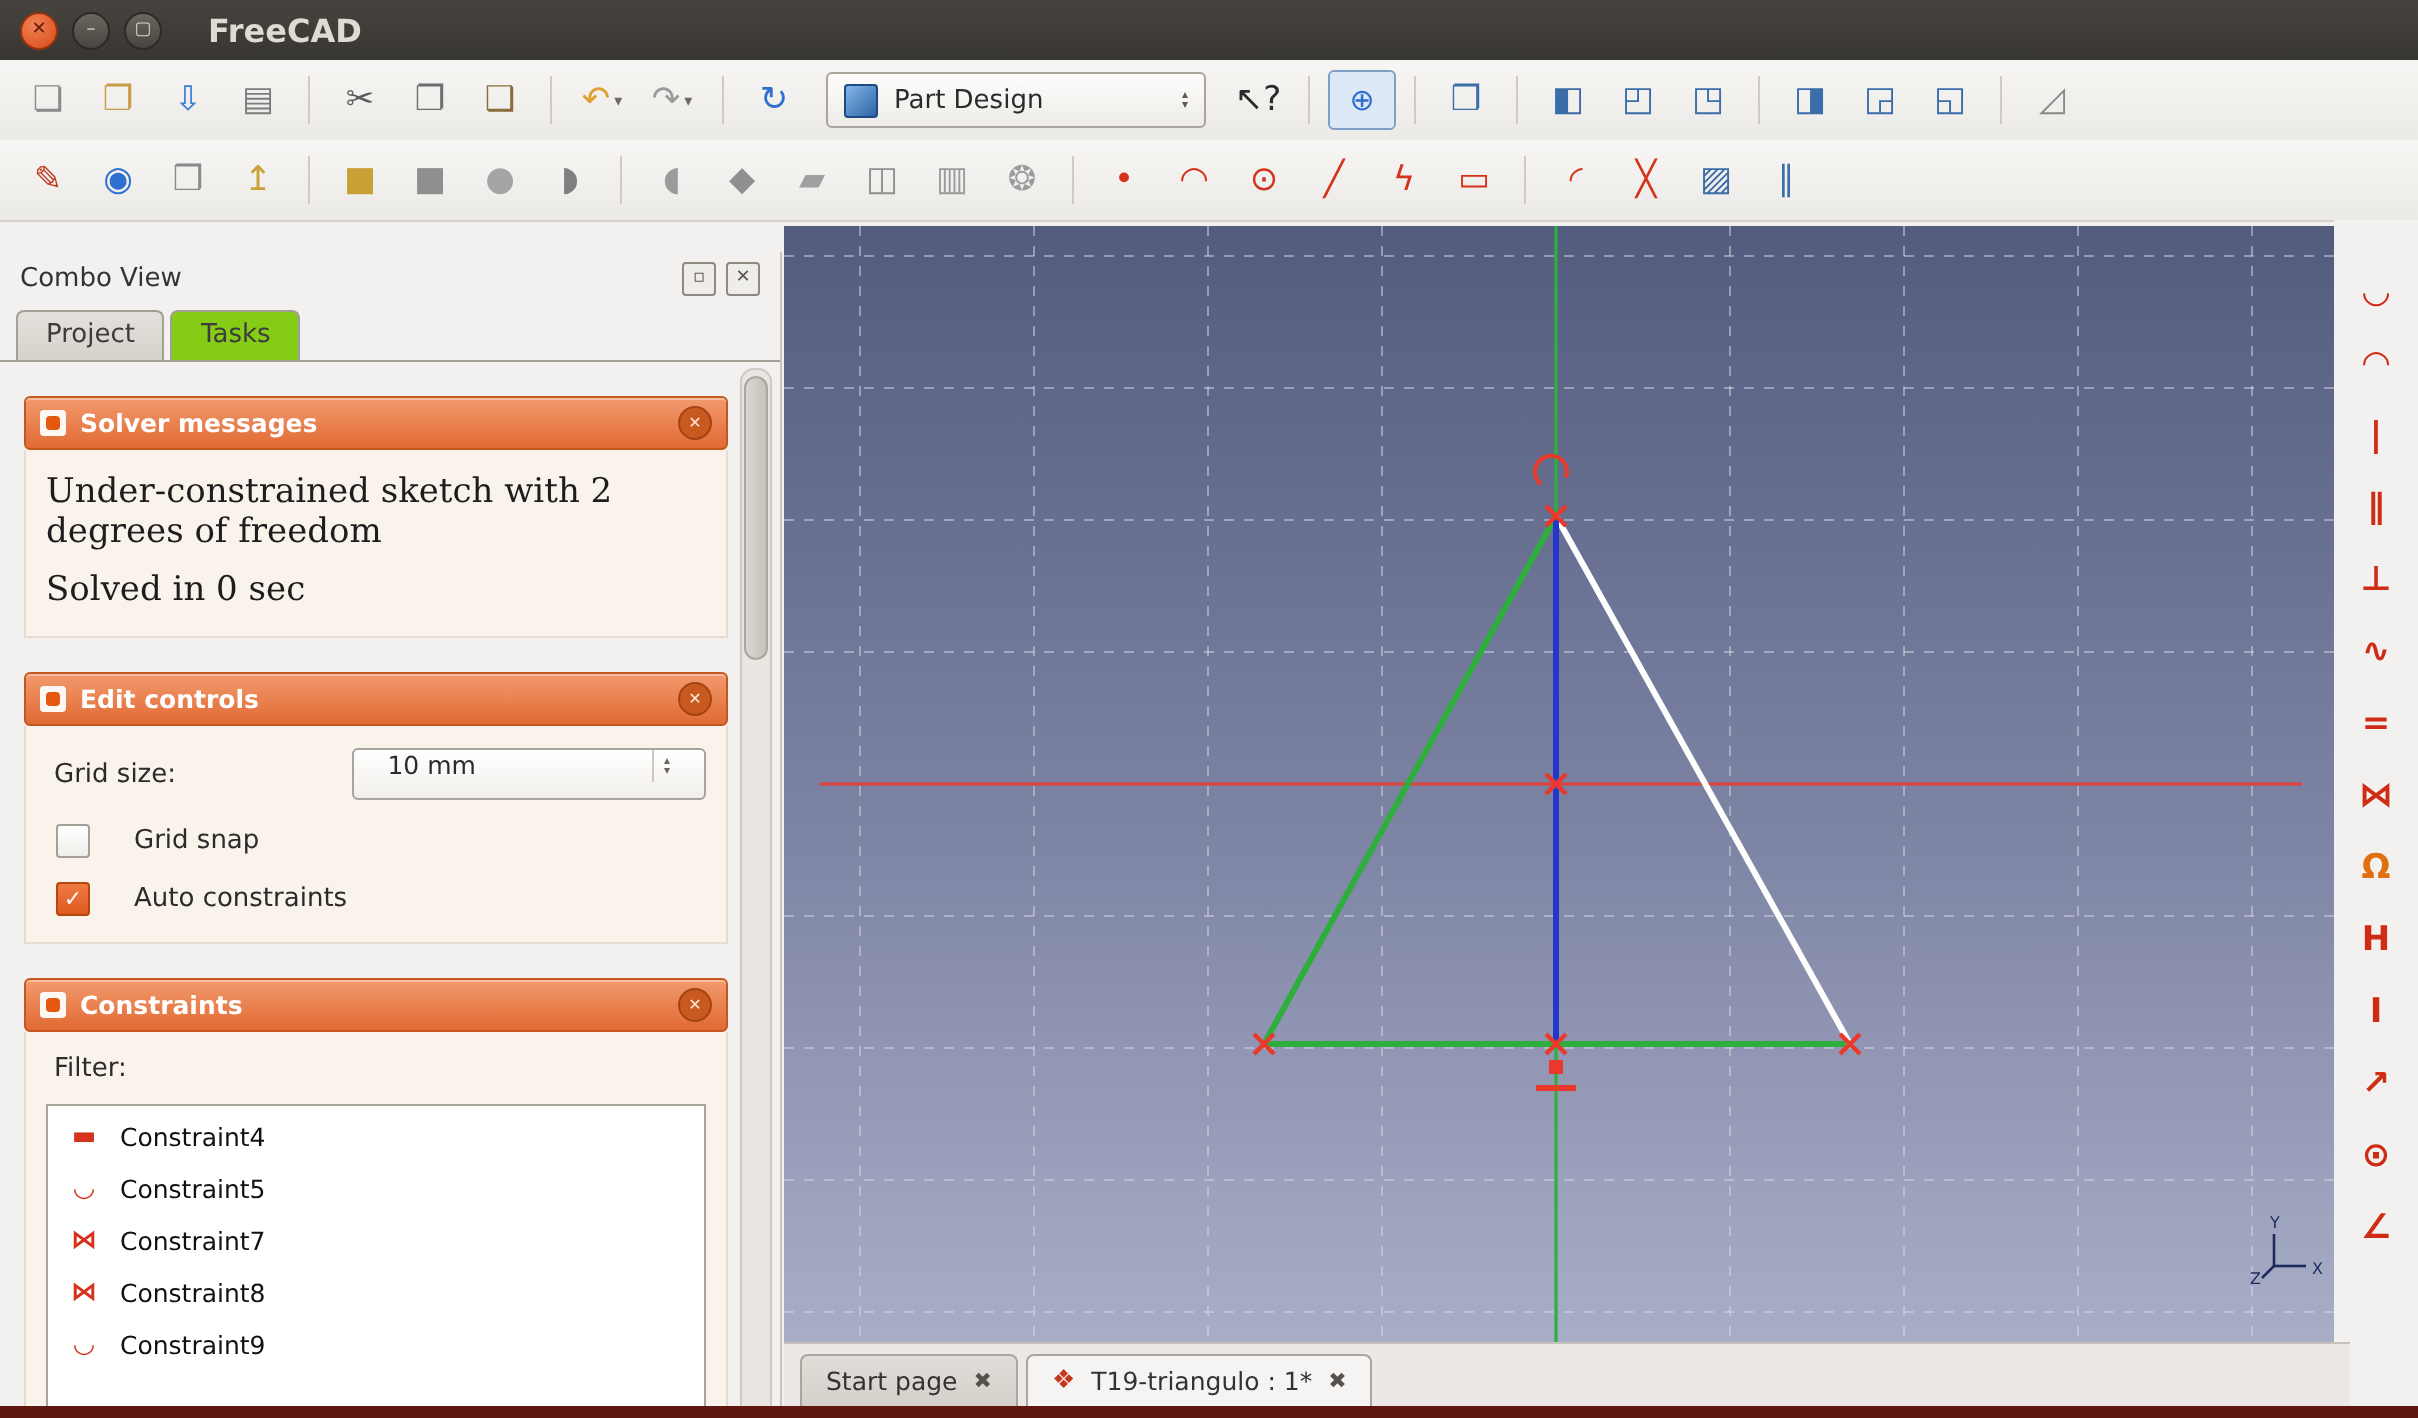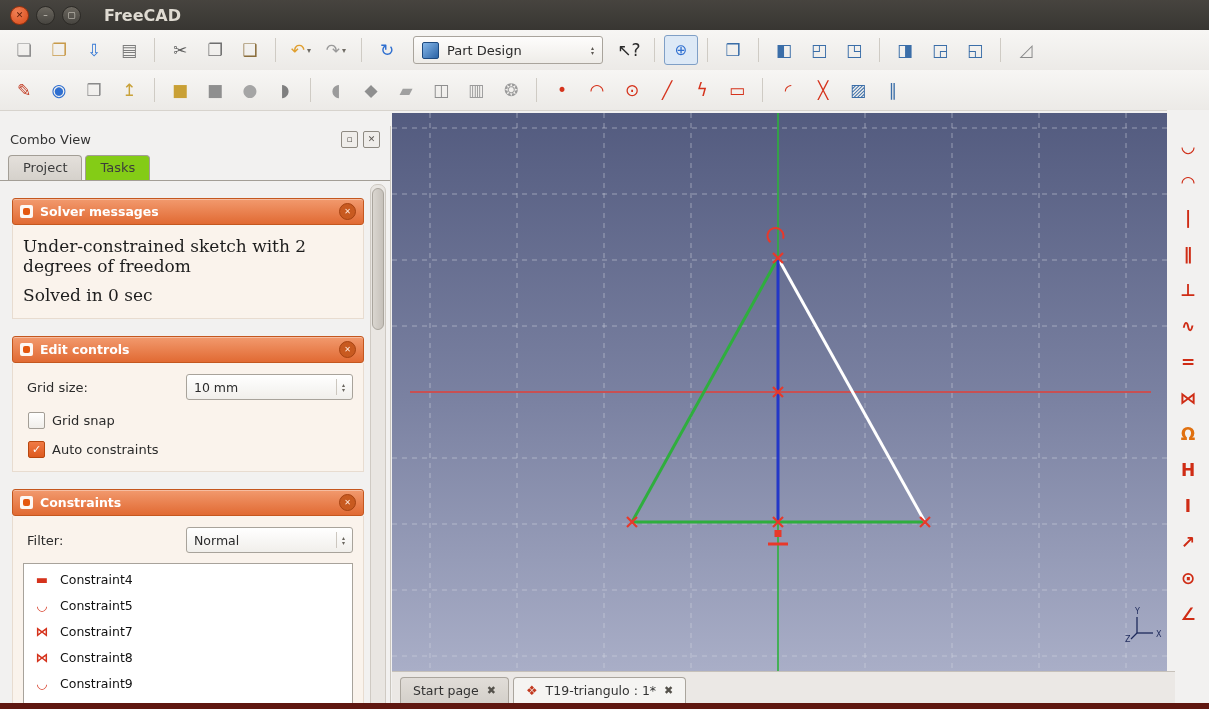--- a/index.html
+++ b/index.html
@@ -54,25 +54,25 @@
     background:linear-gradient(#f29a6e,#e16a33);box-shadow:inset 0 1px 0 rgba(255,255,255,.35)}
   .pin-icon{width:13px;height:13px;background:#fdf8f4;border-radius:2px;position:relative;flex:none}
   .pin-icon::after{content:"";position:absolute;left:3px;top:3px;width:7px;height:7px;background:#e4580f;border-radius:2px}
   .collapse-icon{margin-left:auto;width:15px;height:15px;border-radius:50%;background:#c85a20;border:1px solid #a64312;
     color:#ffe9dd;font-size:8px;display:flex;align-items:center;justify-content:center;font-weight:bold}
   .sec-body{background:#FAF3EC;border:1px solid #e8dcd0;border-top:none;padding:11px 10px 13px}
   .sline{font-family:"DejaVu Serif","Liberation Serif",serif;font-size:17px;color:#1d1d1d}
   .sline + .sline{margin-top:9px}
   .form-row{display:flex;align-items:center;padding-left:4px}
   .form-label{width:160px}
-  .combo{width:152px;height:24px;border:1px solid #a8a39b;border-radius:3px;display:flex;align-items:center;
-    padding:0 7px;font-size:12.5px;background:linear-gradient(#ffffff,#f1efeb)}
+  .combo{width:152px;height:24px;border:1px solid #a8a39b;border-radius:3px;display:flex;align-items:flex-start;
+    padding:0 17px;font-size:12.5px;background:linear-gradient(#ffffff,#f1efeb)}
   .combo .spin{margin-left:auto;display:flex;flex-direction:column;line-height:5px;font-size:6px;color:#6a665f;
     border-left:1px solid #ccc7bf;padding-left:5px;height:16px;justify-content:center}
-  .check-row{display:flex;align-items:center;gap:7px;margin-top:12px;padding-left:5px}
+  .check-row{display:flex;align-items:center;gap:22px;margin-top:12px;padding-left:5px}
   .checkbox{width:15px;height:15px;border:1px solid #a39e96;border-radius:2px;flex:none;
     background:linear-gradient(#ffffff,#f0eeea);display:flex;align-items:center;justify-content:center}
   .checkbox.checked{background:linear-gradient(#f07a45,#dd5a1f);border-color:#b8470f;color:#fff;
     font-size:11px;font-weight:bold}
   .constraint-list{margin-top:10px;background:#fff;border:1px solid #a8a39b;height:152px;overflow:hidden;padding:2px 0}
   .citem{display:flex;align-items:center;gap:9px;height:26px;padding:0 9px;font-size:12.5px;color:#111}
   .citem .cicon{width:18px;text-align:center;color:#d5331c;font-weight:bold;font-size:13px}
   .v-scrollbar{position:absolute;right:4px;top:58px;bottom:6px;width:14px;background:#E9E6E2;
     border:1px solid #cfcac3;border-radius:7px}
   .v-thumb{position:absolute;left:1px;right:1px;top:3px;height:140px;border:1px solid #aaa59d;border-radius:7px;
@@ -238,27 +238,20 @@
 
     <div class="section">
       <div class="sec-header">
         <span class="pin-icon"></span>
         <span>Constraints</span>
         <span class="collapse-icon">✕</span>
       </div>
       <div class="sec-body">
         <div class="form-row">
           <span class="form-label">Filter:</span>
-          <span class="combo">
-            <span>Normal</span>
-            <span class="spin">
-                <span>▴</span>
-                <span>▾</span>
-              </span>
-          </span>
         </div>
         <div class="constraint-list" id="constraint-list">
             <div class="citem">
               <span class="cicon">▬</span>
               <span>Constraint4</span>
             </div>
             <div class="citem">
               <span class="cicon">◡</span>
               <span>Constraint5</span>
             </div>

